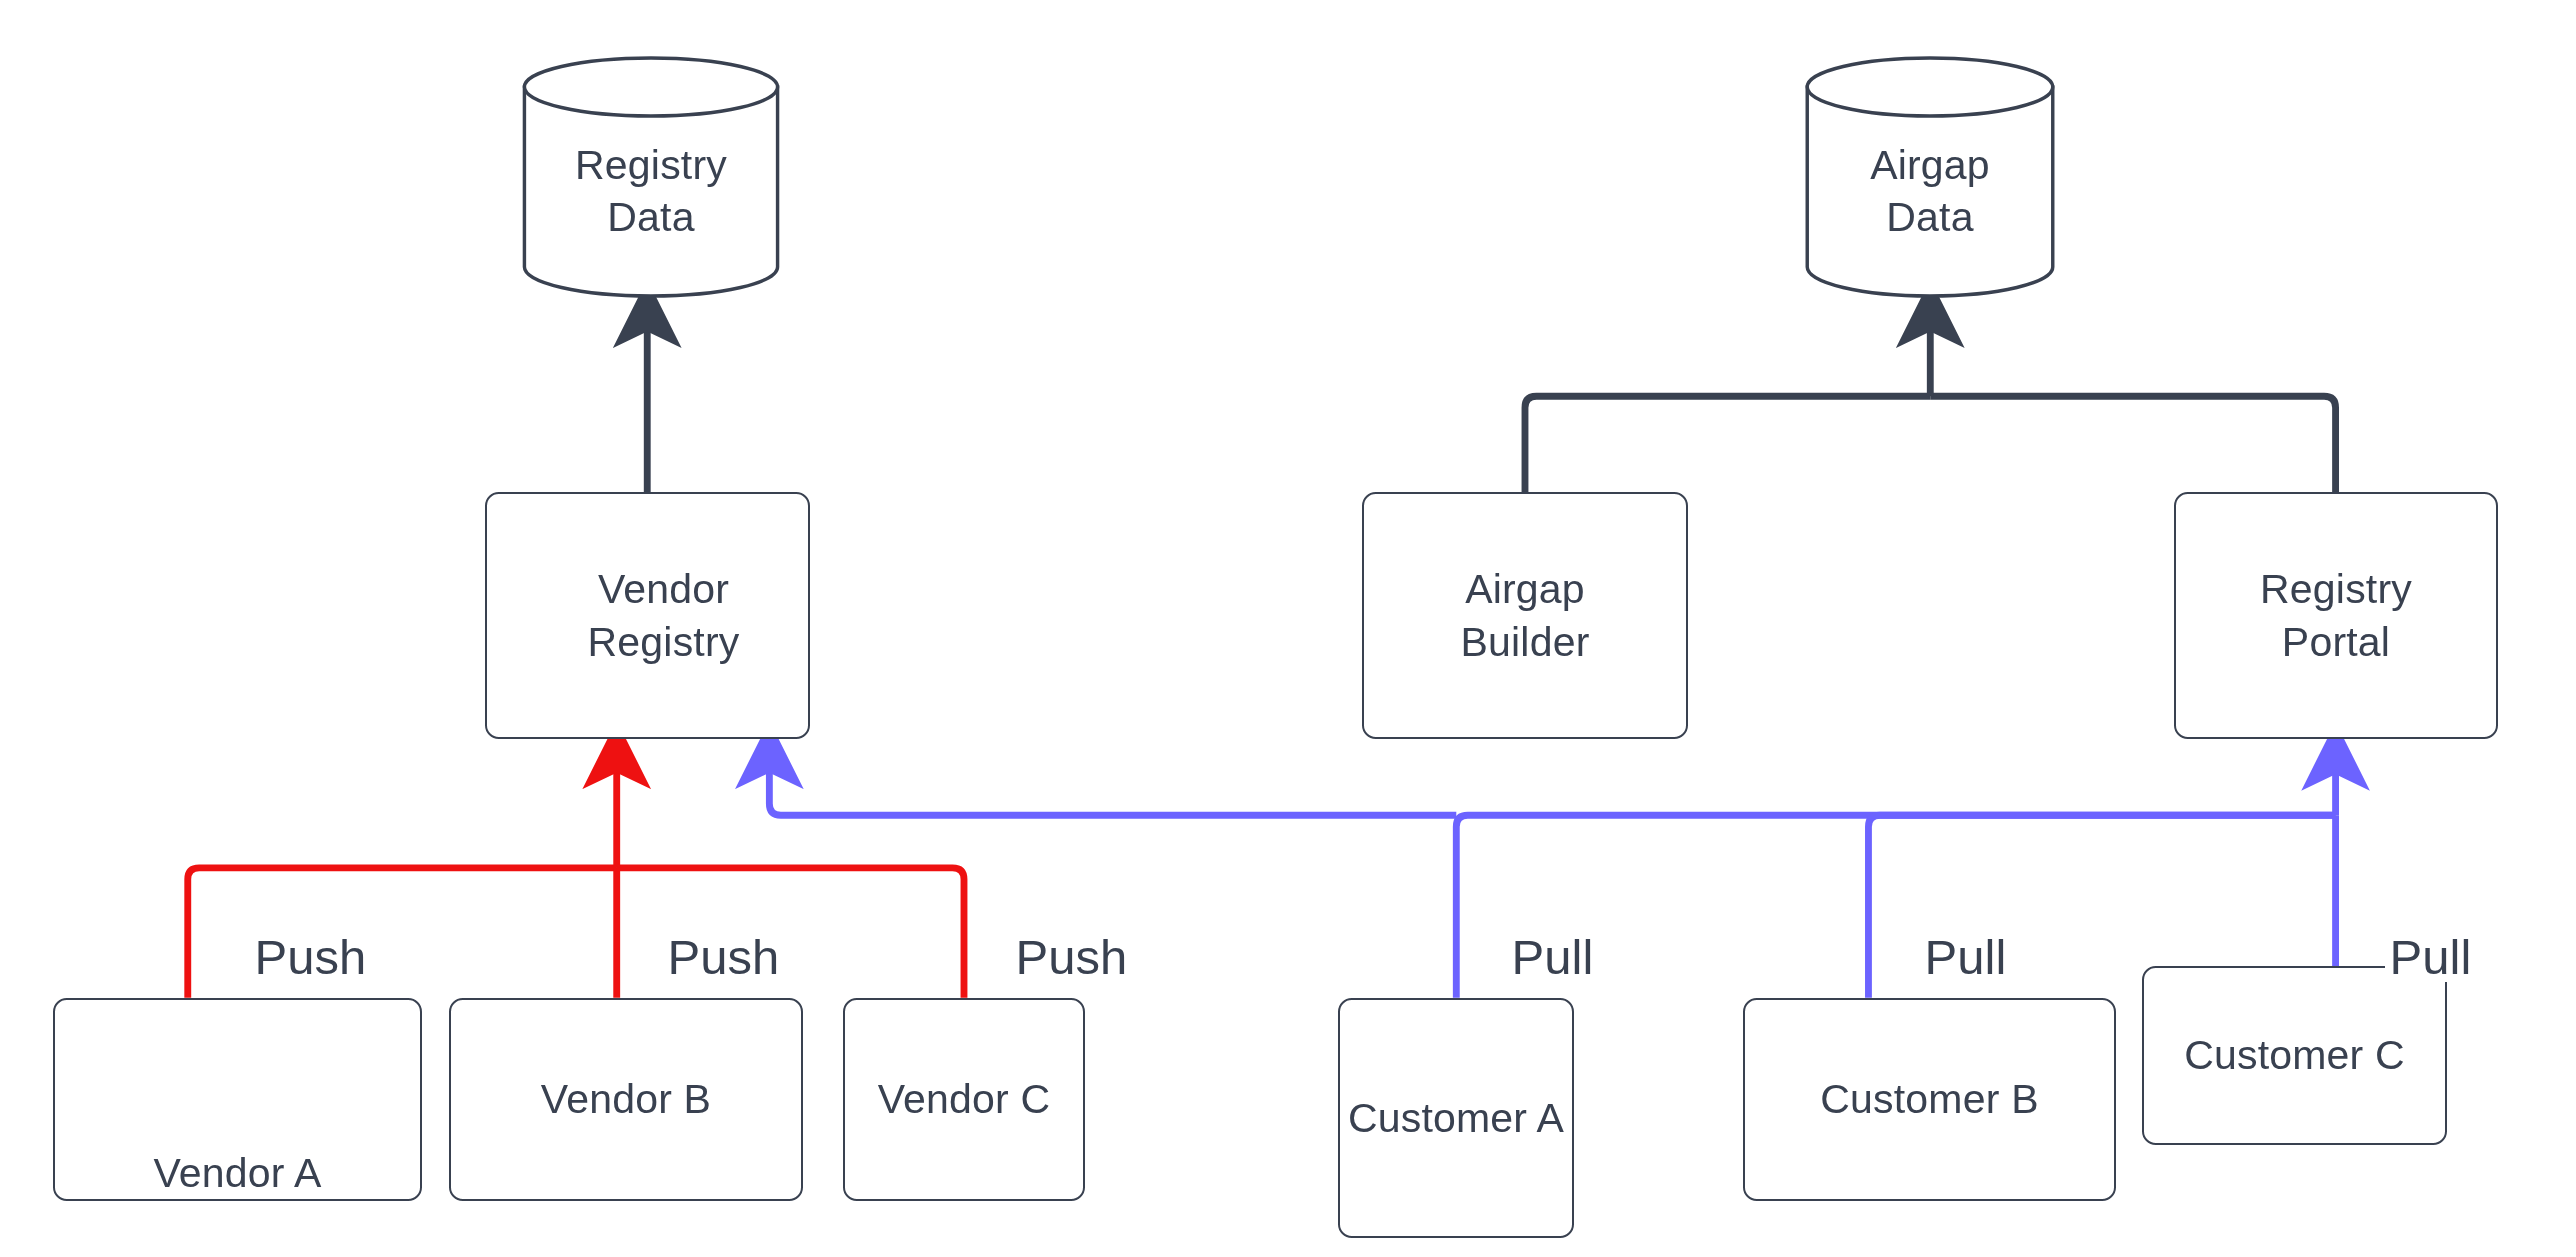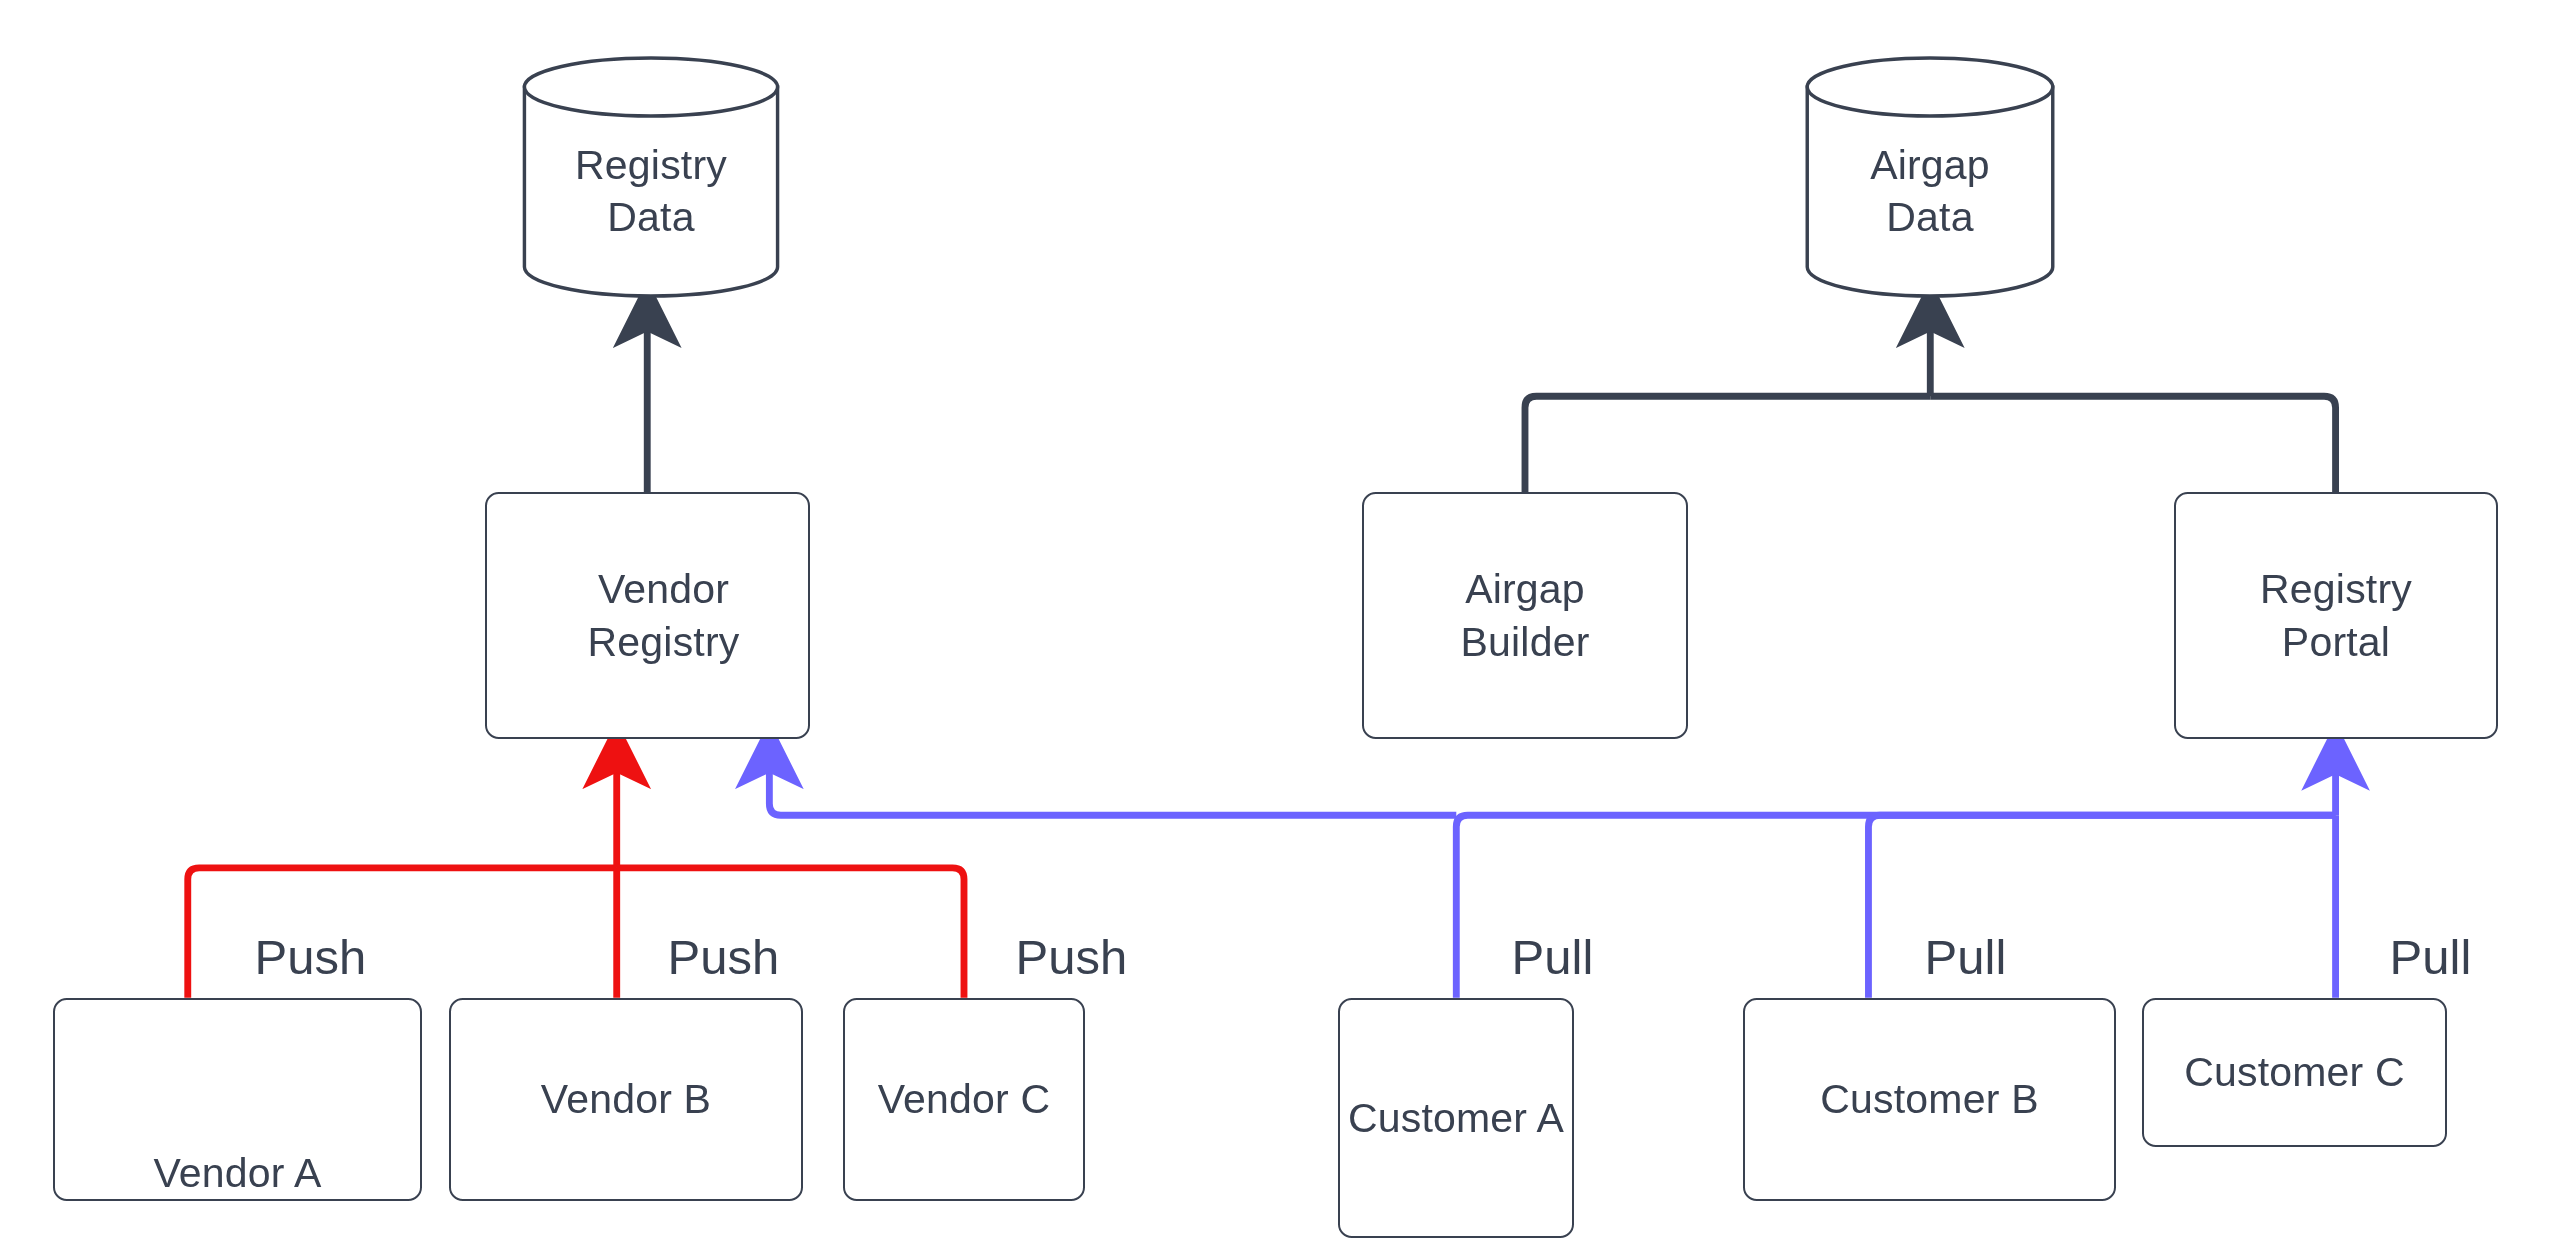--- a/index.html
+++ b/index.html
@@ -157,21 +157,21 @@
   </div>
 
   <div class="node" style="left:1338px; top:998px; width:236px; height:240px;">
     <span class="label">Customer A</span>
   </div>
 
   <div class="node" style="left:1743px; top:998px; width:373px; height:203px;">
     <span class="label">Customer B</span>
   </div>
 
-  <div class="node" style="left:2142px; top:998px; width:305px; height:149px;">
+  <div class="node" style="left:2142px; top:966px; width:305px; height:179px;">
     <span class="label">Customer C</span>
   </div>
 
   <div class="edge-label" style="left:250px; top:933px;">Push</div>
 
   <div class="edge-label" style="left:663px; top:933px;">Push</div>
 
   <div class="edge-label" style="left:1011px; top:933px;">Push</div>
 
   <div class="edge-label" style="left:1507px; top:933px;">Pull</div>

